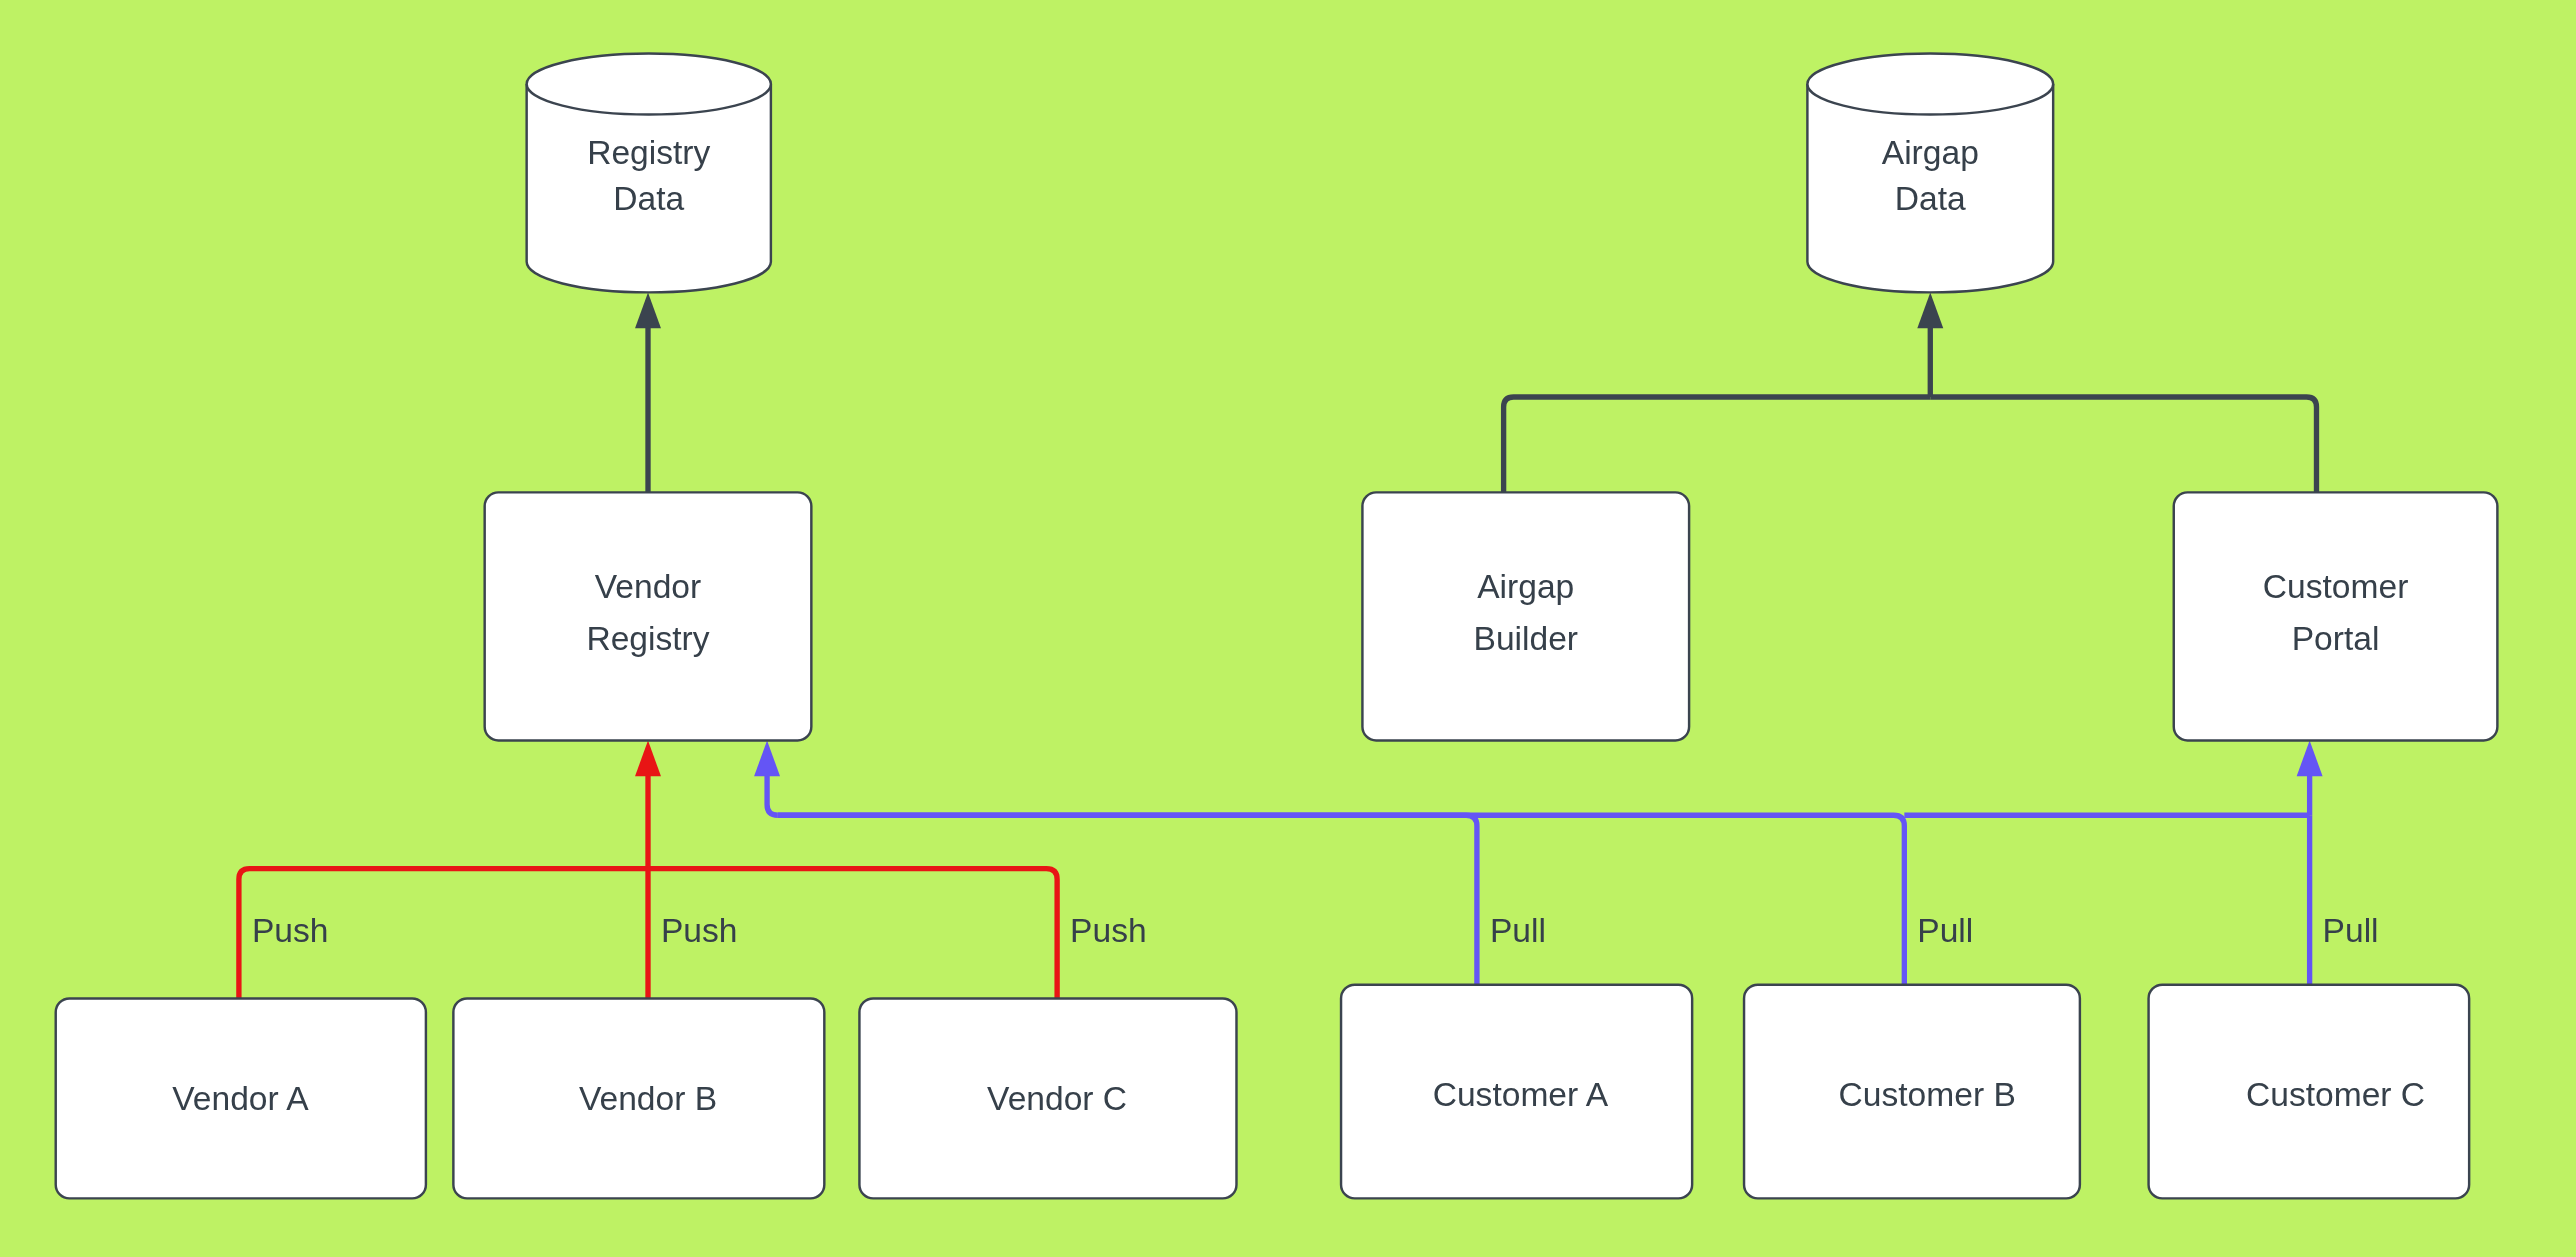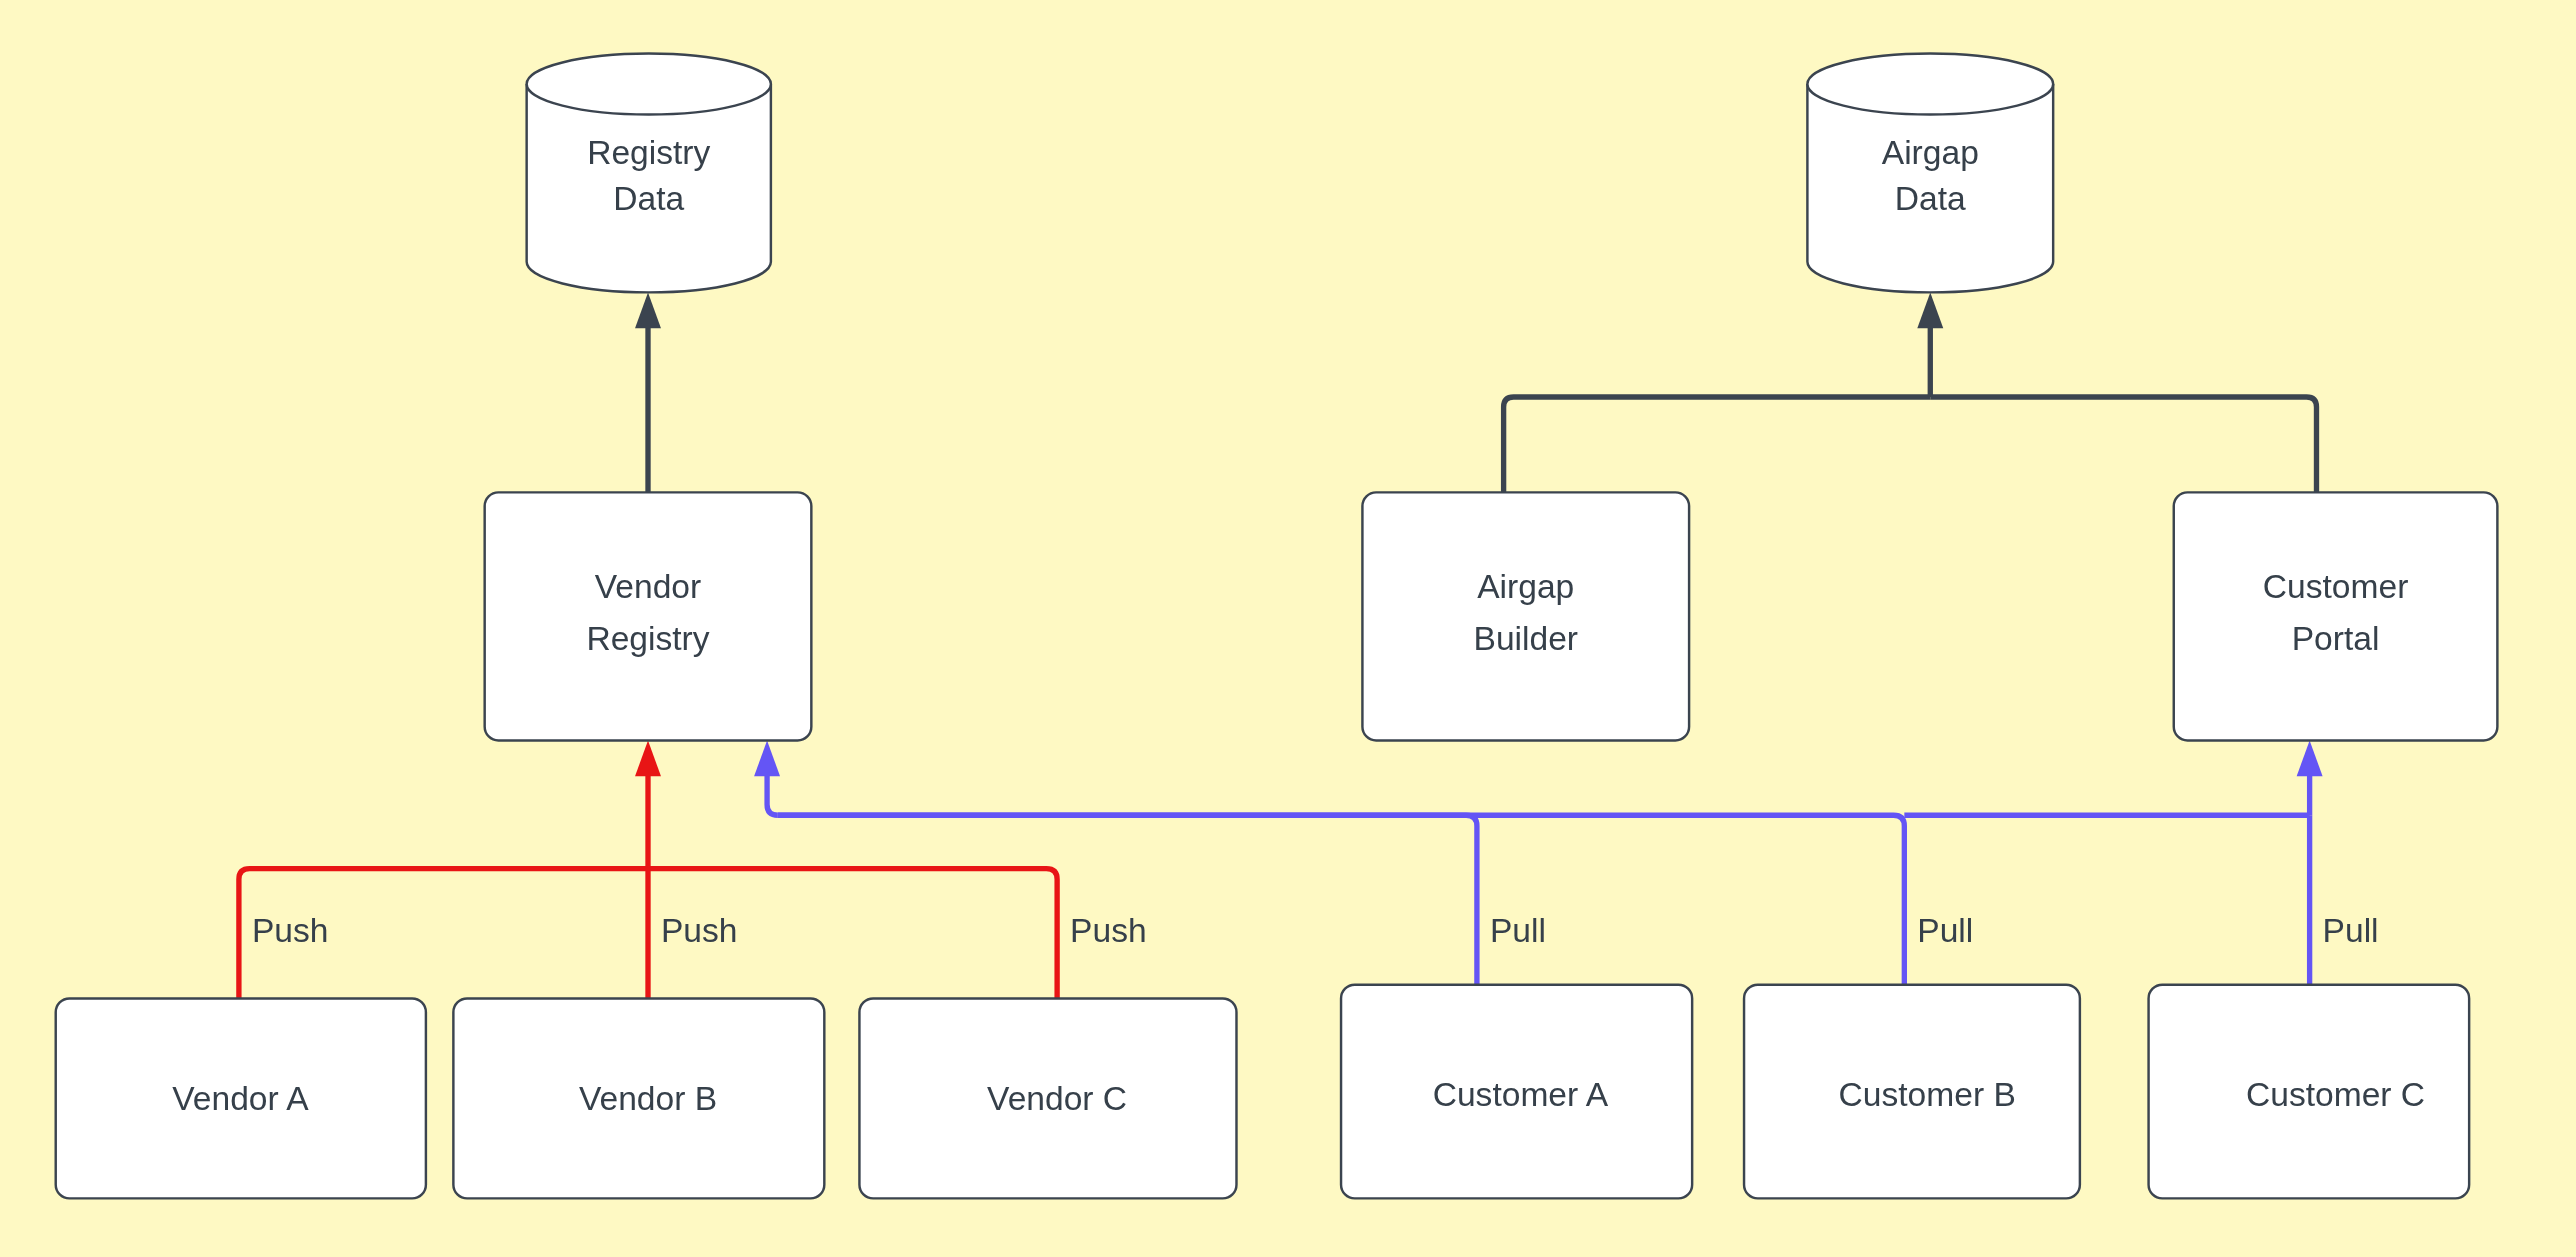--- a/index.html
+++ b/index.html
@@ -10,21 +10,21 @@
   body {
     width: 2576px;
     height: 1258px;
     font-family: "Liberation Sans", sans-serif;
     overflow: hidden;
   }
   #diagram-root {
     position: relative;
     width: 2576px;
     height: 1258px;
-    background: #fef9c3;
+    background: #bef264;
   }
   svg#diagram-canvas {
     position: absolute;
     top: 0;
     left: 0;
     width: 2576px;
     height: 1258px;
     display: block;
   }
   .node-shape {

